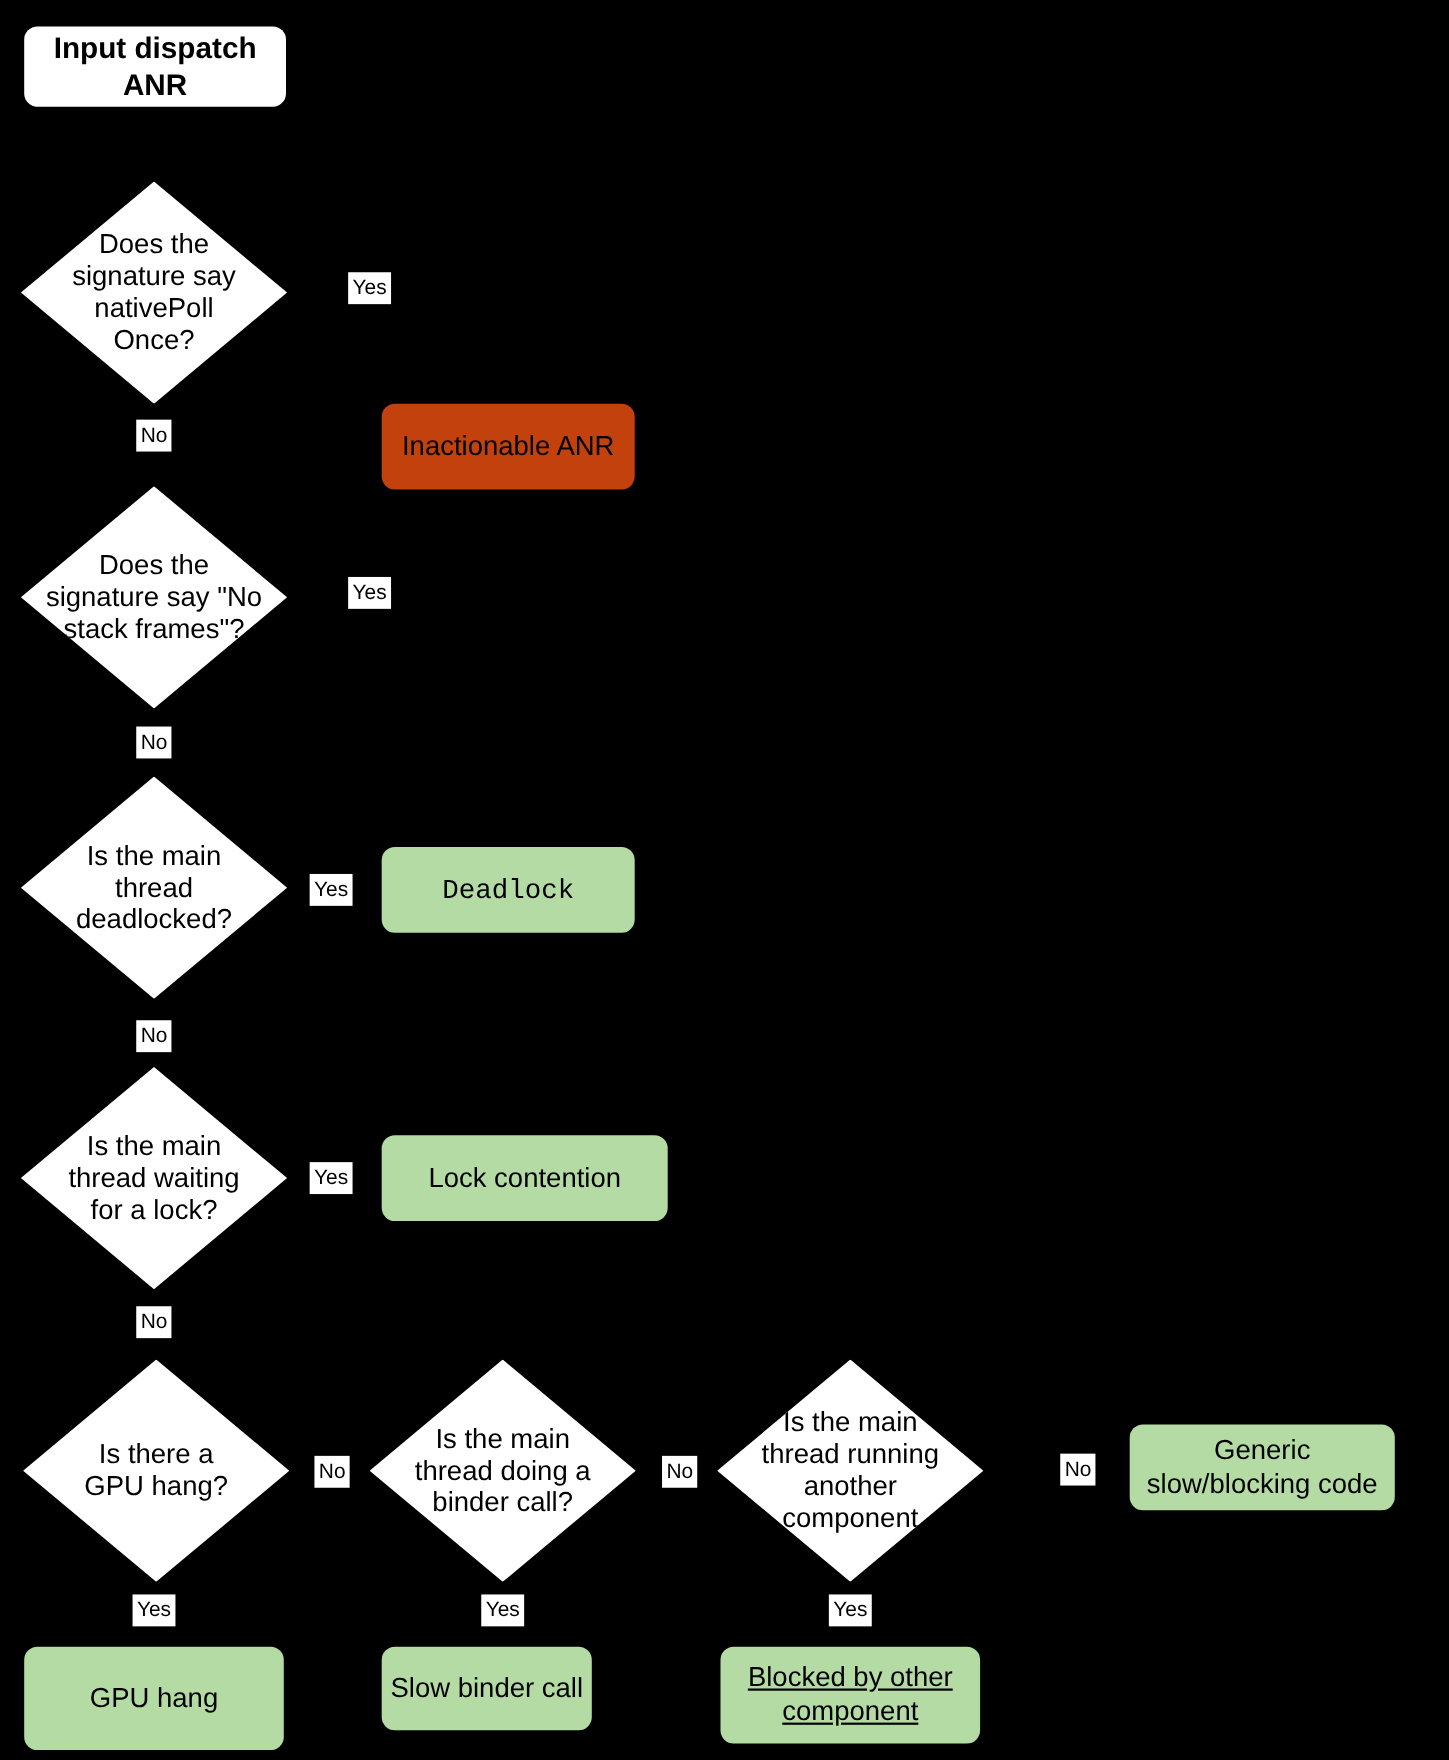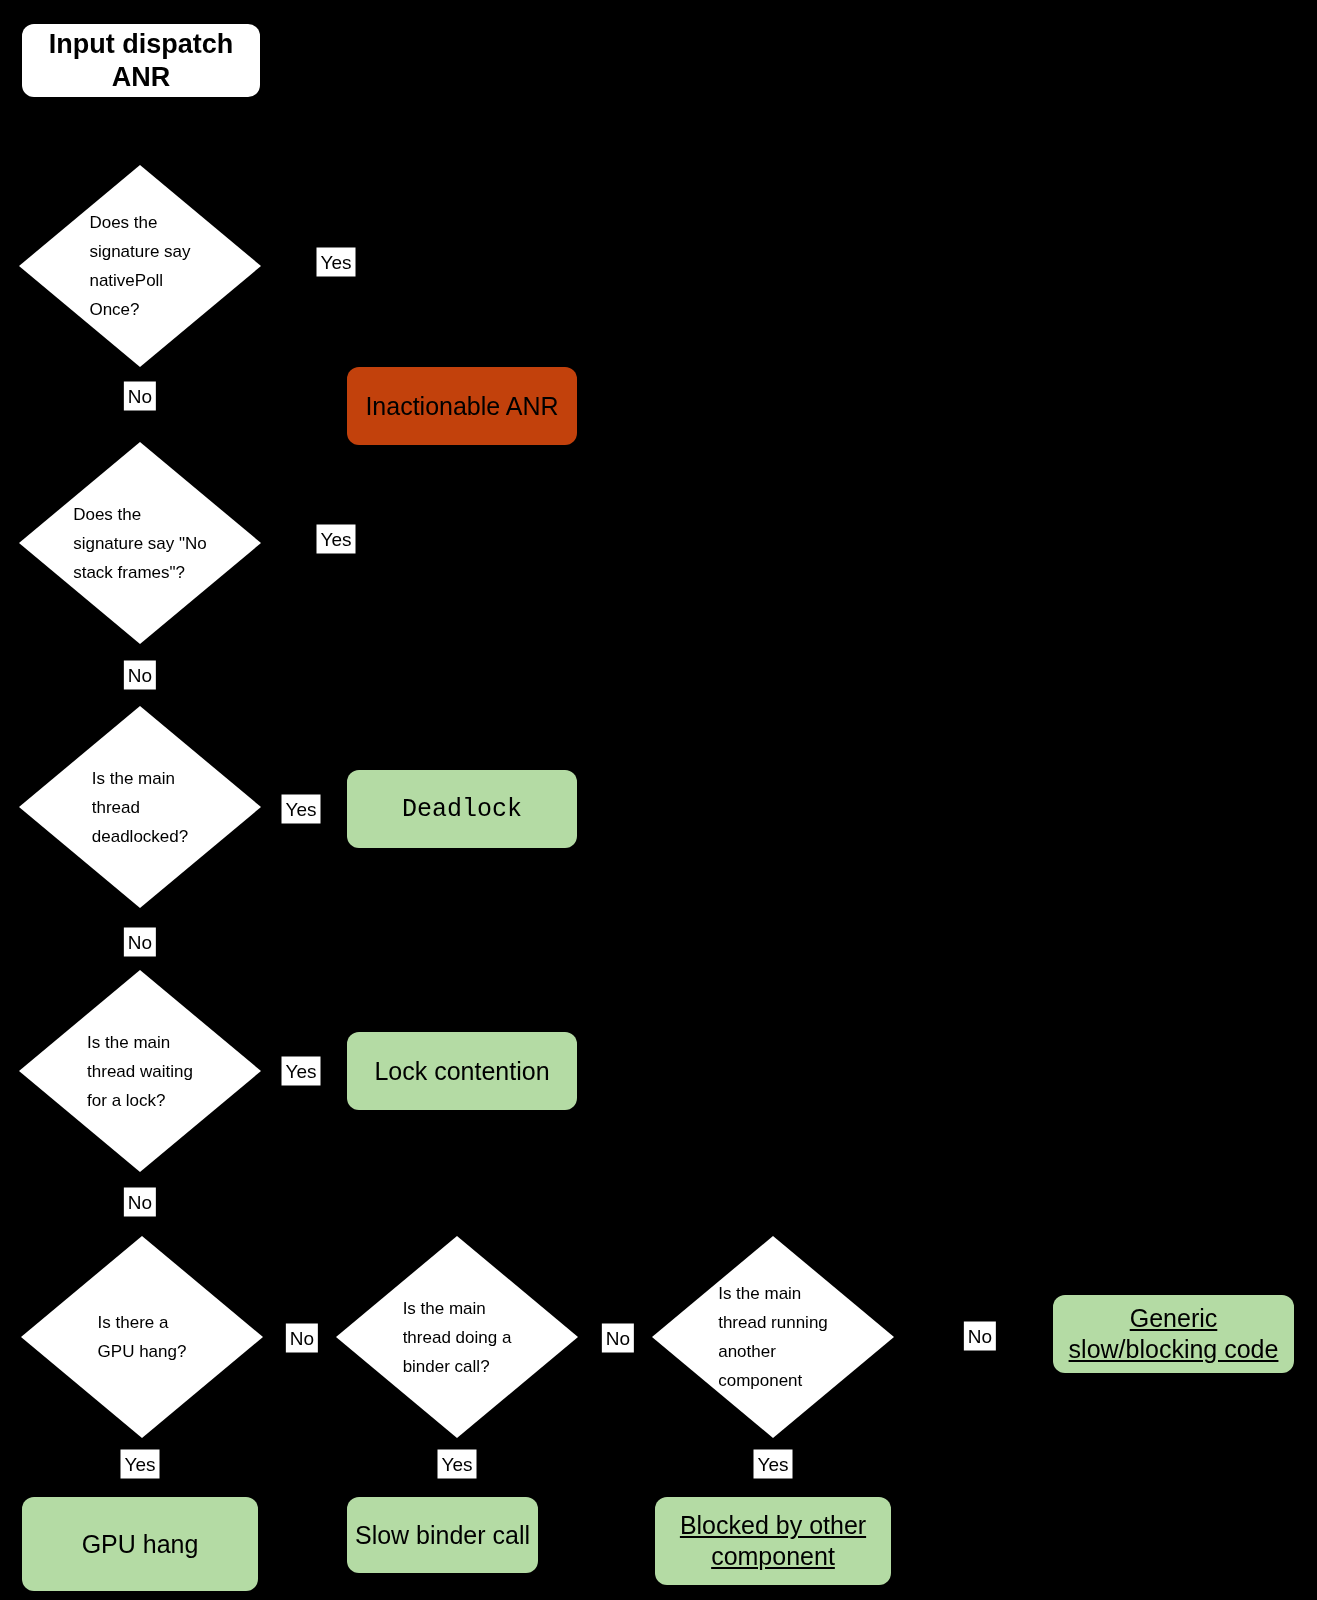--- a/index.html
+++ b/index.html
@@ -21,22 +21,22 @@
   .start-box{background:#ffffff;font-size:27px;line-height:33px;}
   .result{font-size:25px;line-height:31px;}
   .bad{background:#c2410c;}
   .good{background:#b4dba4;}
   .diamond{
     position:absolute;
     width:242px;height:202px;
     background:#ffffff;
     clip-path:polygon(50% 0,100% 50%,50% 100%,0 50%);
     display:flex;align-items:center;justify-content:center;
-    text-align:left;
-    font-size:17px;line-height:29px;
+    text-align:center;
+    font-size:25px;line-height:29px;
     white-space:pre-line;
   }
   .edge-label{
     position:absolute;
     transform:translate(-50%,-50%);
     background:#ffffff;
     color:#000000;
     font-size:19px;line-height:27px;
     padding:1px 4px;
     white-space:nowrap;
@@ -68,22 +68,22 @@
   <div class="diamond" style="left:336px;top:1236px;">Is the main
 thread doing a
 binder call?</div>
   <div class="diamond" style="left:652px;top:1236px;">Is the main
 thread running
 another
 component</div>
 
   <div class="node rounded result bad" style="left:347px;top:367px;width:230px;height:78px;">Inactionable ANR</div>
   <div class="node rounded result good" style="left:347px;top:770px;width:230px;height:78px;font-family:Liberation Mono, monospace;">Deadlock</div>
-  <div class="node rounded result good" style="left:347px;top:1032px;width:230px;height:78px;">Lock contention</div>
-  <div class="node rounded result good" style="left:1053px;top:1295px;width:241px;height:78px;text-decoration:underline;">Generic
+  <div class="node rounded result good" style="left:347px;top:1032px;width:260px;height:78px;">Lock contention</div>
+  <div class="node rounded result good" style="left:1027px;top:1295px;width:241px;height:78px;">Generic
 slow/blocking code</div>
   <div class="node rounded result good" style="left:22px;top:1497px;width:236px;height:94px;">GPU hang</div>
   <div class="node rounded result good" style="left:347px;top:1497px;width:191px;height:76px;">Slow binder call</div>
   <div class="node rounded result good" style="left:655px;top:1497px;width:236px;height:88px;text-decoration:underline;">Blocked by other
 component</div>
 
   <div class="edge-label" style="left:336px;top:262px;">Yes</div>
   <div class="edge-label" style="left:336px;top:539px;">Yes</div>
   <div class="edge-label" style="left:301px;top:809px;">Yes</div>
   <div class="edge-label" style="left:301px;top:1071px;">Yes</div>

